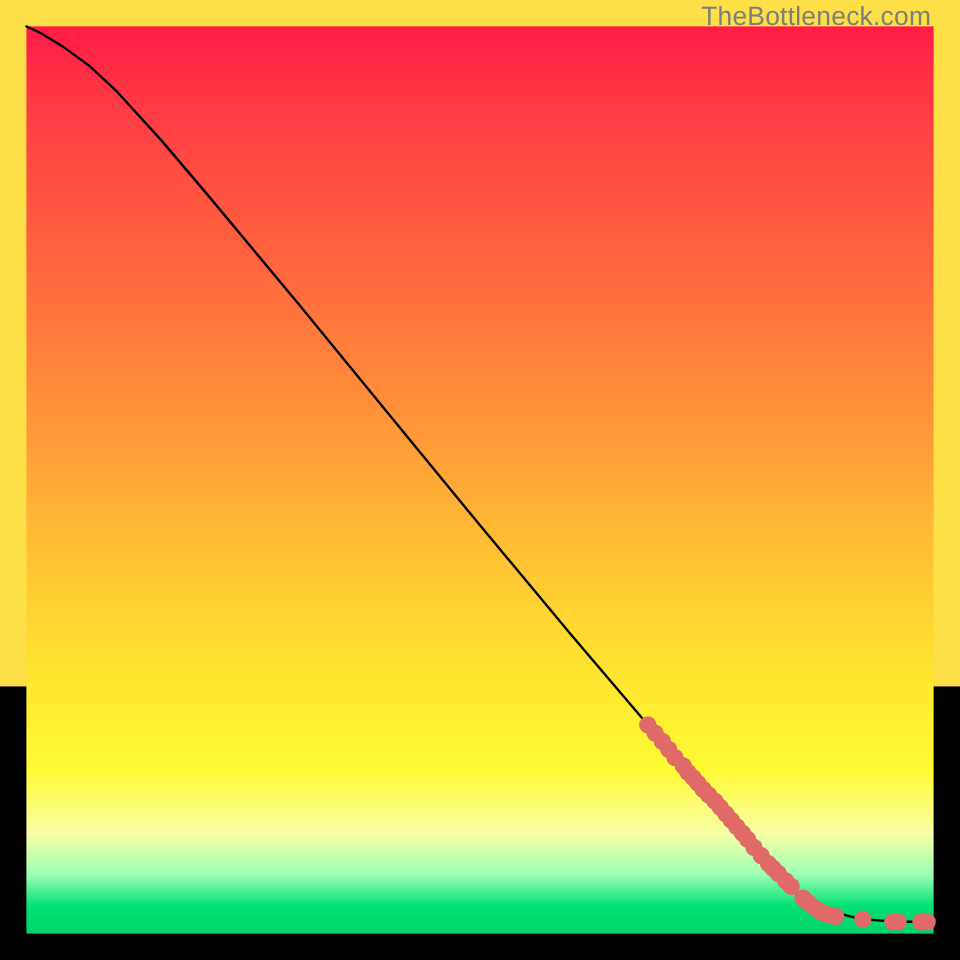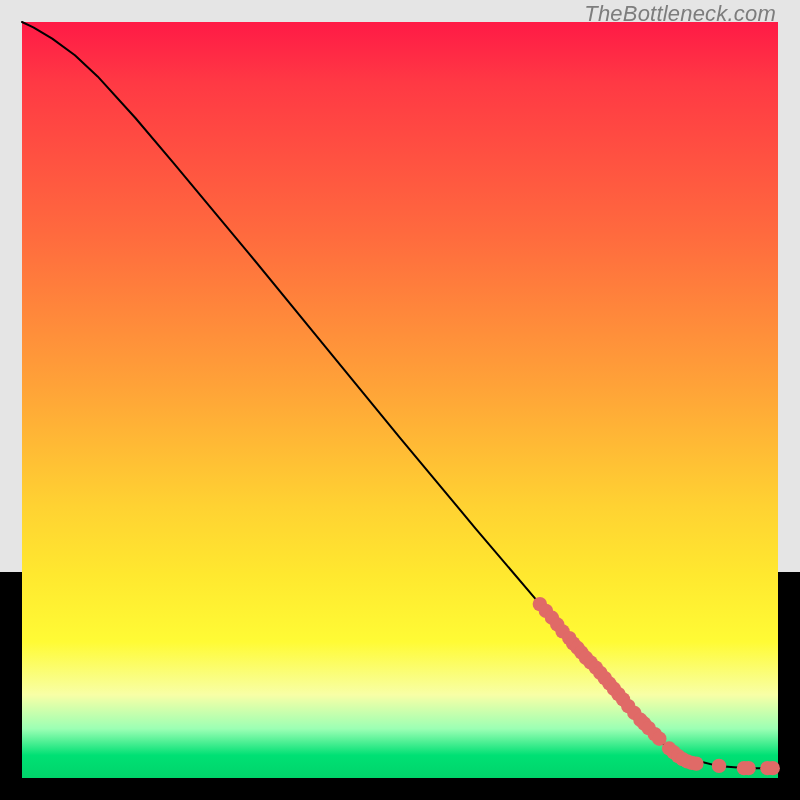--- a/index.html
+++ b/index.html
@@ -10,22 +10,21 @@
     background: #000;
     overflow: hidden;
     font-family: Arial, Helvetica, sans-serif;
   }
   .frame {
     position: absolute;
     left: 0;
     top: 0;
     width: 800px;
     height: 572px;
-    background: #e5e5e5;
-    font-style: italic;
+    background: #fde047;
   }
   .plot {
     position: absolute;
     left: 22px;
     top: 22px;
     width: 756px;
     height: 756px;
     
     background: linear-gradient(
       to bottom,

